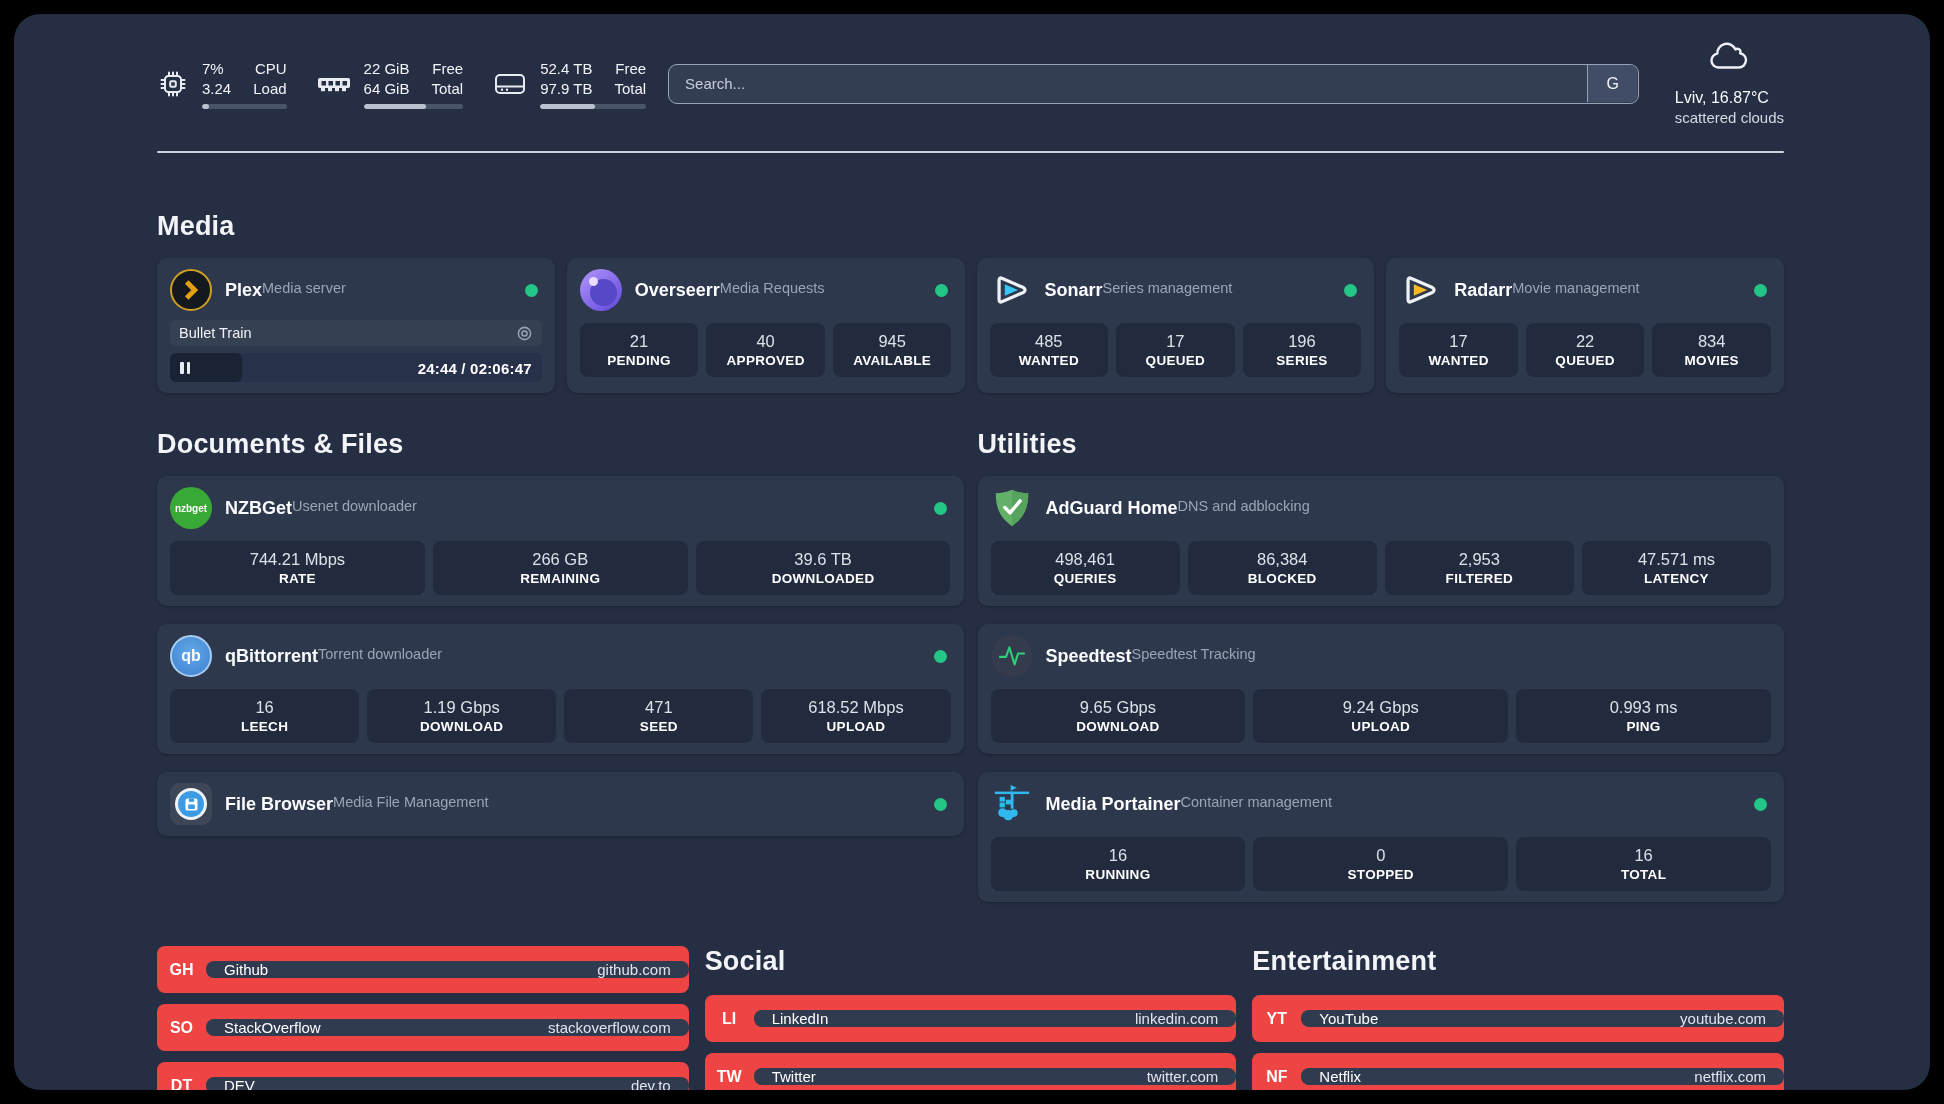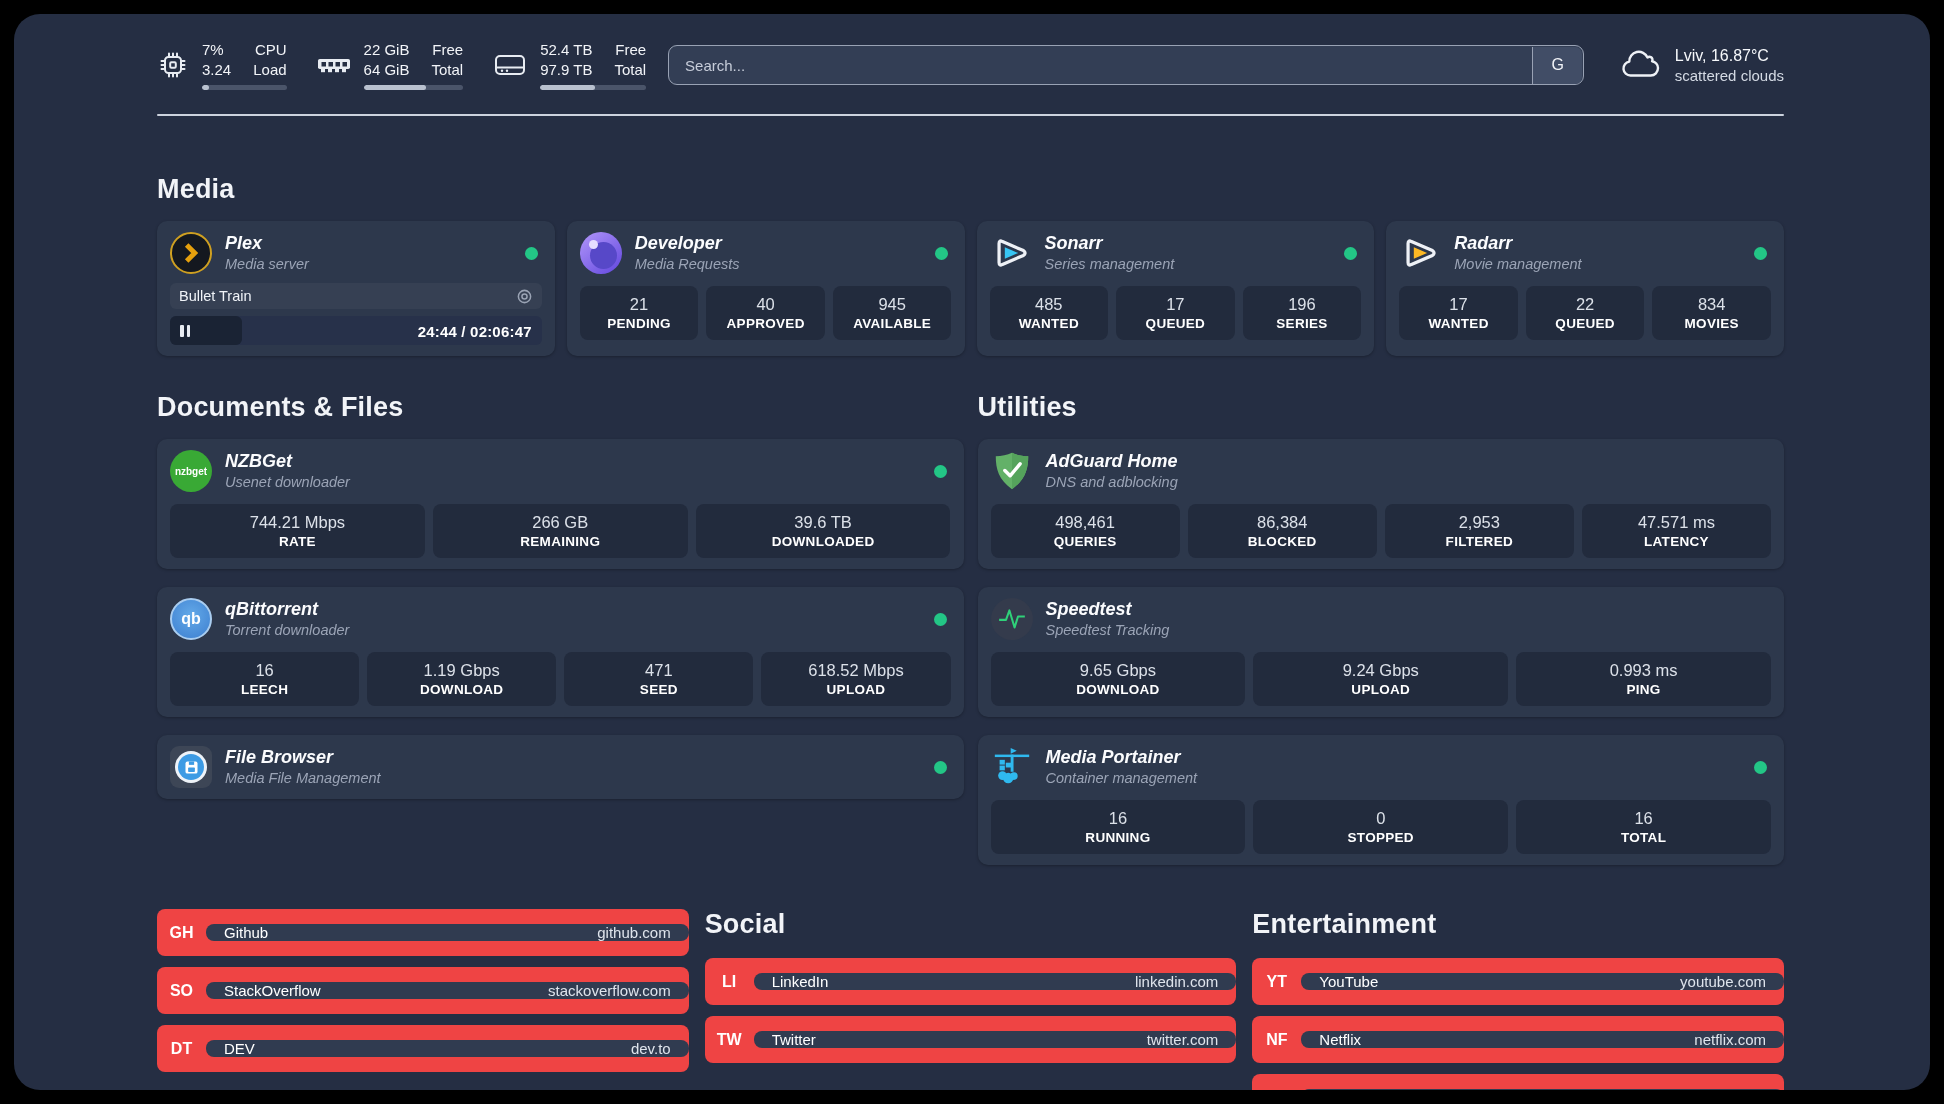--- a/index.html
+++ b/index.html
@@ -22,36 +22,36 @@
 
   .searchwrap { flex:1; position:relative; margin:0 36px 0 22px; }
   .search-input { width:100%; height:40px; background:#333e55; border:1.5px solid #99a2b4;
     border-radius:9px; color:#fff; font-size:15px; padding:0 64px 0 16px;
     font-family:"Liberation Sans", sans-serif; outline:none; }
   .search-input::placeholder { color:#c7cdda; }
   .search-engine { position:absolute; top:1.5px; right:1.5px; bottom:1.5px; width:50px;
     background:#414d66; border-left:1.5px solid #99a2b4; border-radius:0 7px 7px 0;
     display:flex; align-items:center; justify-content:center; color:#f2f4f8; font-size:16px; cursor:pointer; }
 
-  .weather { display:flex; align-items:center; gap:13px; }
+  .weather { display:flex; align-items:center; gap:13px;flex-direction:column; }
   .weather-text { display:flex; flex-direction:column; }
   .weather-loc { font-size:16px; color:#f6f8fb; line-height:21px; }
   .weather-cond { font-size:15px; color:#d4dae4; line-height:19px; }
 
   .divider { margin-top:24px; height:2px; background:#ccd3de; border-radius:1px; }
 
   
   h2.section-title { font-size:27px; font-weight:600; color:#f2f4f8; letter-spacing:.2px; }
   .media-section { margin-top:58px; }
   .media-grid { margin-top:16px; display:grid; grid-template-columns:repeat(4,1fr); gap:12px; }
 
   .card { background:#2d384c; border-radius:10px; padding:11px 13px; box-shadow:0 1px 3px rgba(0,0,0,.28);
     cursor:pointer; }
   .card-head { display:flex; align-items:center; gap:13px; }
-  .card-title-wrap { display:flex; flex-direction:column;font-style:italic; }
+  .card-title-wrap { display:flex; flex-direction:row; }
   .card-name { font-size:18px; font-weight:600; color:#fbfcfe; line-height:23px; }
   .card-sub { font-size:14.5px; color:#9ba4b6; line-height:19px; }
   .dot { width:13px; height:13px; border-radius:50%; background:#23c686; margin-left:auto; margin-right:4px; flex:none; }
 
   .stats { display:flex; gap:8px; margin-top:12px; }
   .stat { flex:1; background:#222b3d; border-radius:8px; text-align:center; padding:8px 2px 7px; }
   .stat-v { font-size:16.5px; color:#dce1e9; line-height:21px; }
   .stat-l { font-size:13.5px; font-weight:700; color:#fff; line-height:18px; letter-spacing:.3px; }
 
   
@@ -252,21 +252,21 @@
           </div>
         </div>
 
         <div class="card">
           <div class="card-head">
             <span class="app-icon round ov-icon">
               <span class="ov-inner"></span>
                 <span class="ov-dot"></span>
             </span>
             <div class="card-title-wrap">
-              <span class="card-name">Developer</span>
+              <span class="card-name">Overseerr</span>
               <span class="card-sub">Media Requests</span>
             </div>
             <span class="dot"></span>
           </div>
           <div class="stats">
             <div class="stat">
               <div class="stat-v">21</div>
               <div class="stat-l">PENDING</div>
             </div>
             <div class="stat">

